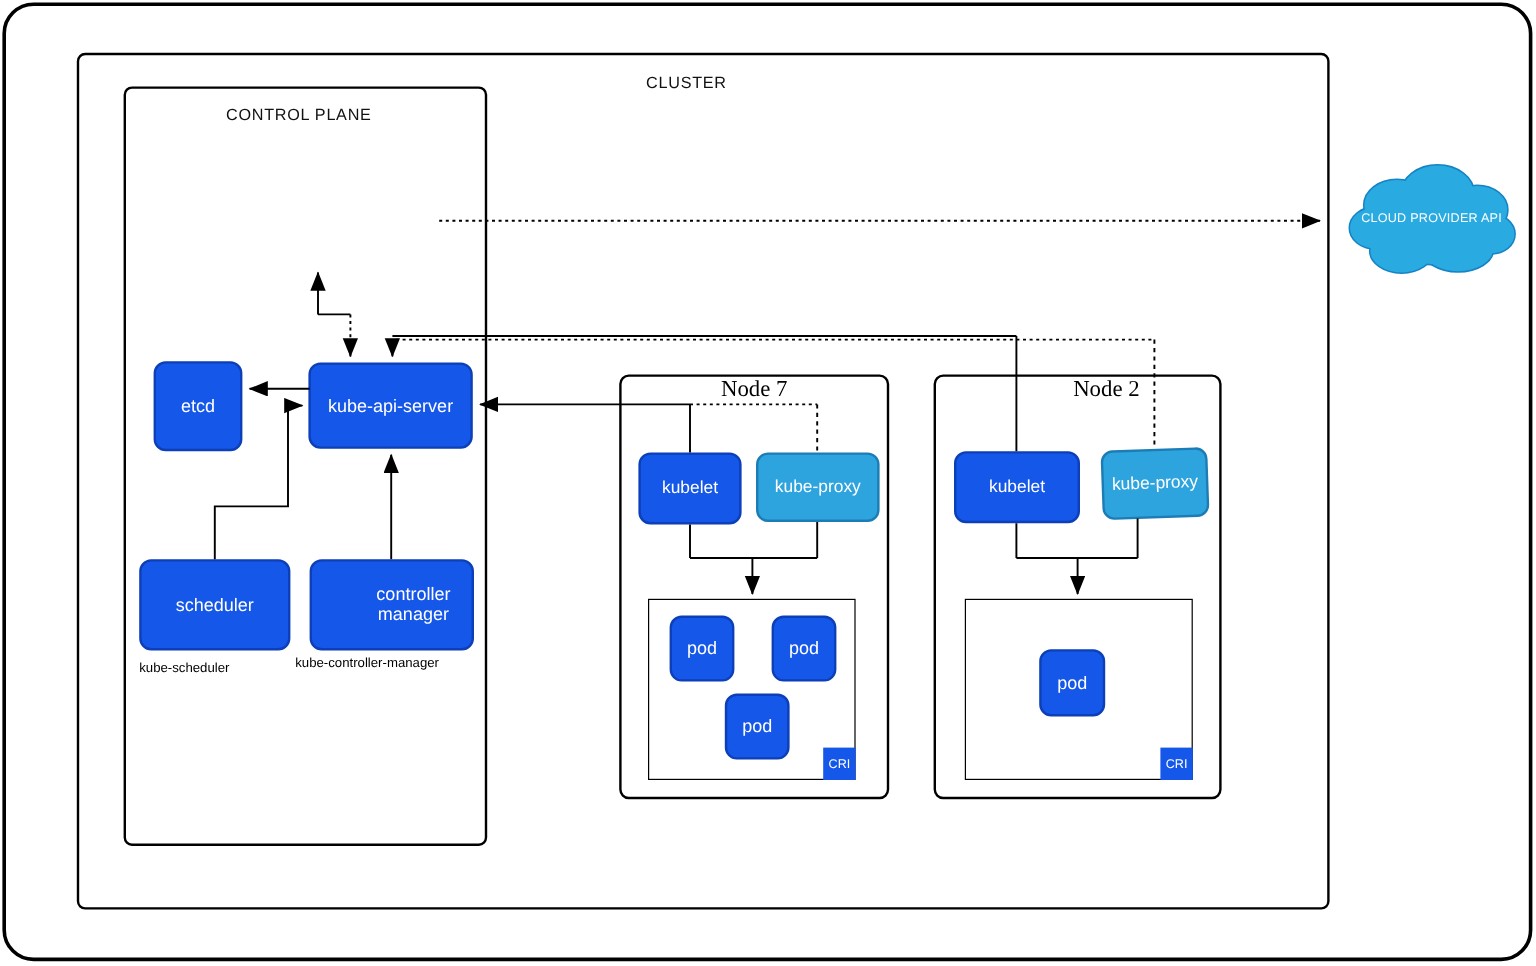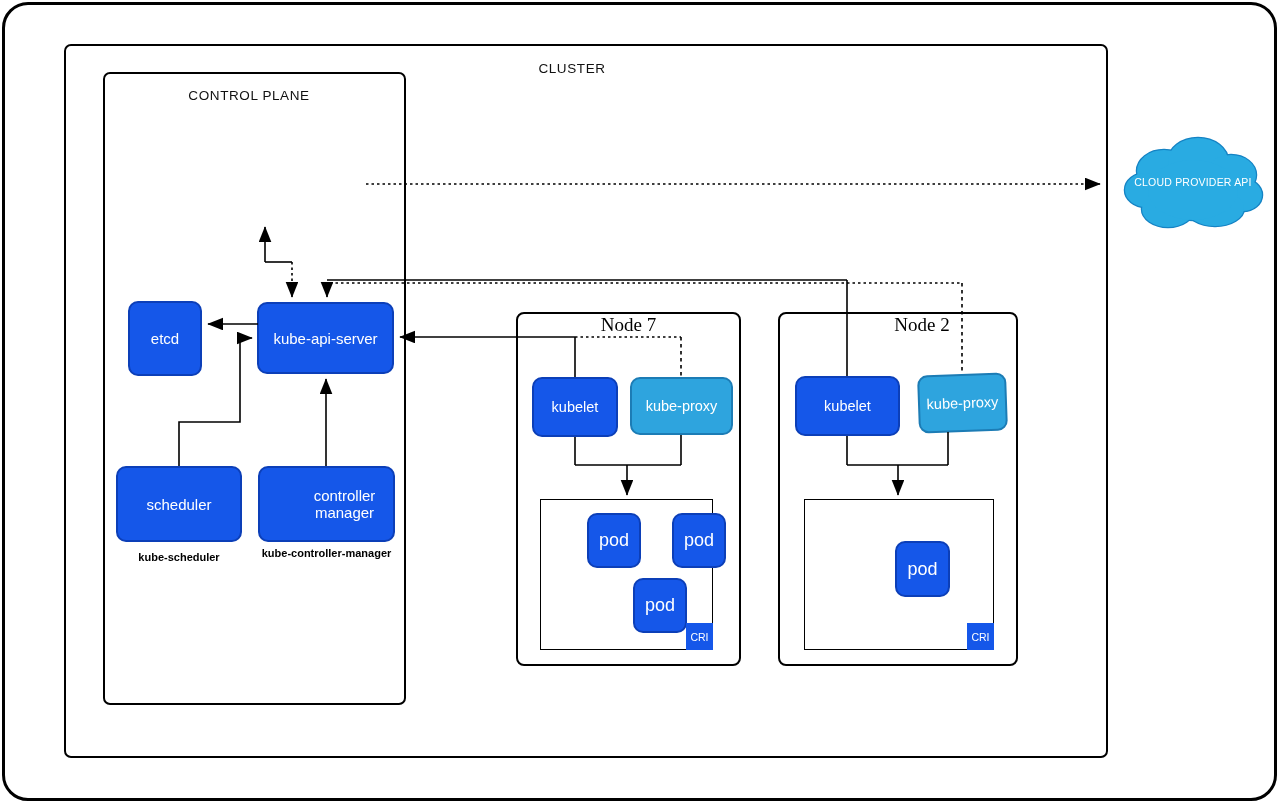--- a/index.html
+++ b/index.html
@@ -20,41 +20,41 @@
     color:#fff;text-align:center;
   }
   .dark{background:var(--dark_blue,#1557e9);border:2px solid var(--dark_blue_border,#0c3fb8);}
   .light{background:var(--light_blue,#2ea4de);border:2px solid var(--light_blue_border,#1c7cb5);}
 
   #ccm{left:165px;top:148px;width:201px;height:74px;font-size:15px;}
   #etcd{left:128px;top:301px;width:74px;height:75px;font-size:15px;}
   #api{left:257px;top:302px;width:137px;height:72px;font-size:15px;}
   #scheduler{left:116px;top:466px;width:126px;height:76px;font-size:15px;}
   #controller-manager{left:258px;top:466px;width:137px;height:76px;font-size:15px;padding-left:36px;}
-  .caption{font-size:11px;color:#000;text-align:center;font-weight:bold;}
+  .caption{font-size:11px;color:#000;}
   #sched-caption{left:116px;top:551px;width:126px;}
   #cm-caption{left:246px;top:547px;width:161px;}
 
   .node-box{border:2px solid #000;border-radius:8px;}
   #node1{left:516px;top:312px;width:225px;height:354px;}
   #node2{left:778px;top:312px;width:240px;height:354px;}
   .node-title{font-family:"Liberation Serif", serif;font-size:19px;text-align:center;color:#000;}
   #node1-title{left:516px;top:314px;width:225px;}
   #node2-title{left:778px;top:314px;width:240px;margin-left:24px;}
 
   .kubelet{font-size:14.5px;}
   #n1-kubelet{left:532px;top:377px;width:86px;height:60px;}
   #n1-proxy{left:630px;top:377px;width:103px;height:58px;font-size:14.5px;}
   #n2-kubelet{left:795px;top:376px;width:105px;height:60px;}
   #n2-proxy{left:918px;top:374px;width:89px;height:58px;font-size:14.5px;transform:rotate(-2deg);}
 
   .pods-box{border:1.5px solid #000;background:#fff;}
   #n1-pods{left:540px;top:499px;width:173px;height:151px;}
   #n2-pods{left:804px;top:499px;width:190px;height:151px;}
-  .pod{border-radius:10px;font-size:18px;margin-left:29px;}
+  .pod{border-radius:10px;font-size:15px;}
   #n1-pod1{left:558px;top:513px;width:54px;height:55px;}
   #n1-pod2{left:643px;top:513px;width:54px;height:55px;}
   #n1-pod3{left:604px;top:578px;width:54px;height:55px;}
   #n2-pod1{left:866px;top:541px;width:55px;height:56px;}
   .cri{
     background:var(--dark_blue,#1557e9);color:#fff;font-size:10.5px;
     display:flex;align-items:center;justify-content:center;
   }
   #n1-cri{left:686px;top:623px;width:27px;height:27px;}
   #n2-cri{left:967px;top:623px;width:27px;height:27px;}

